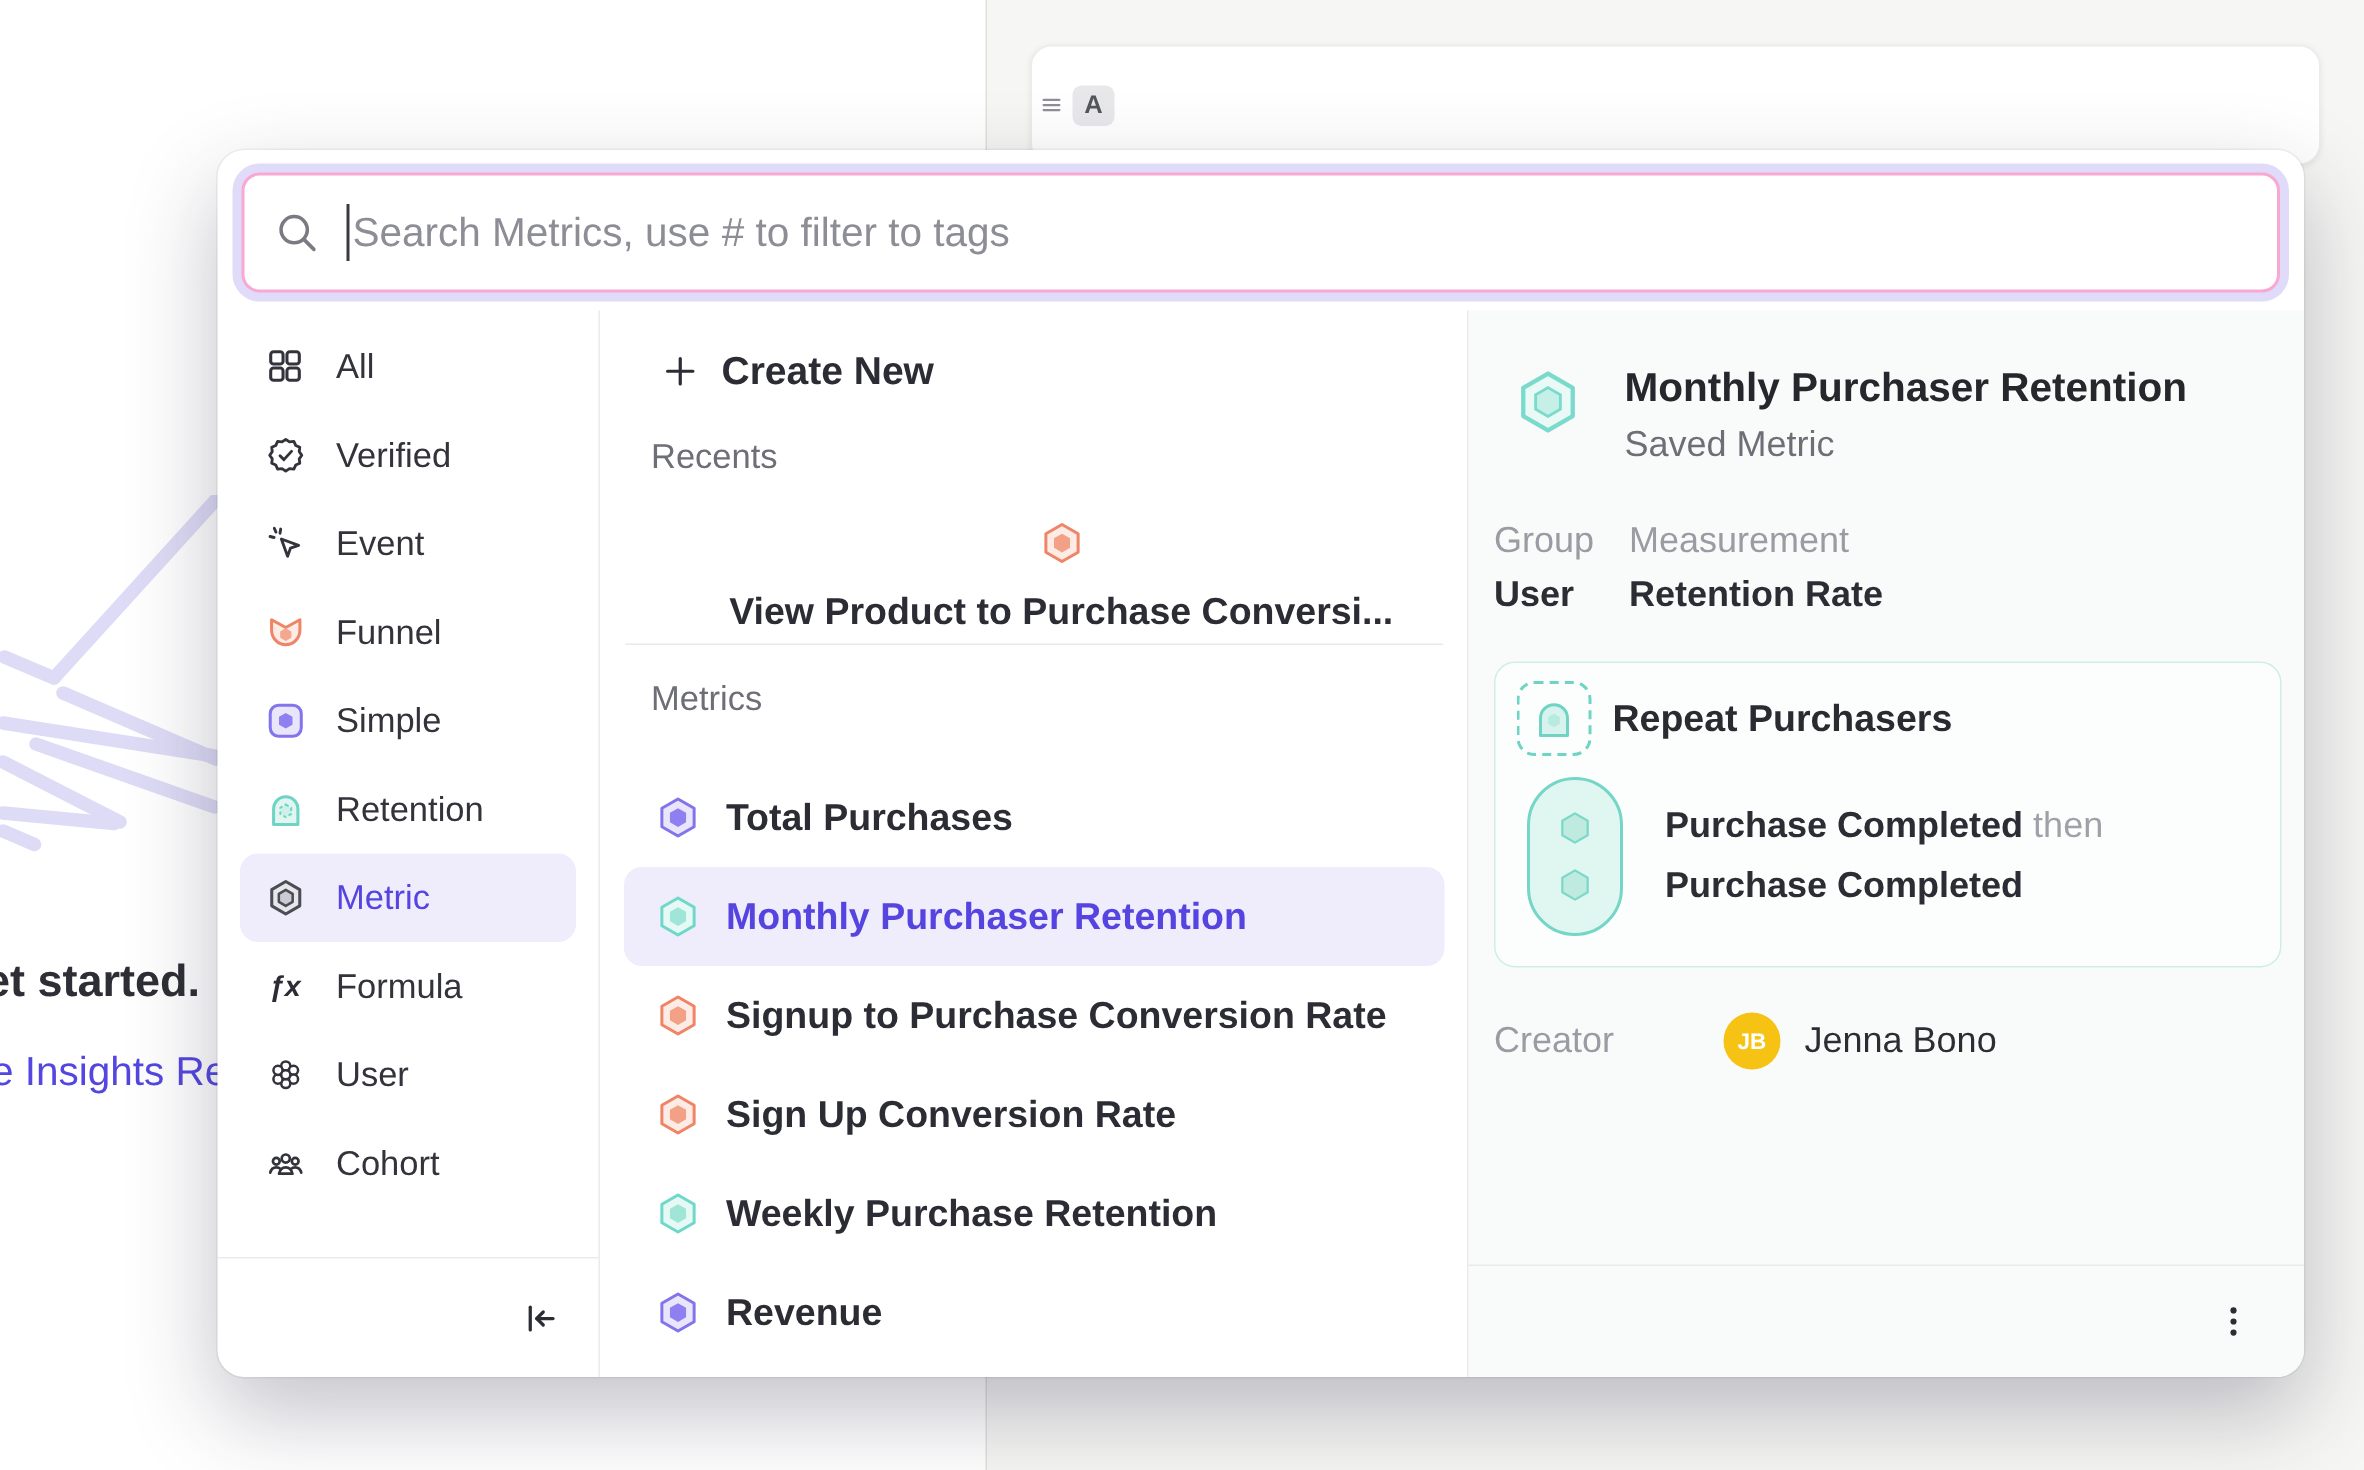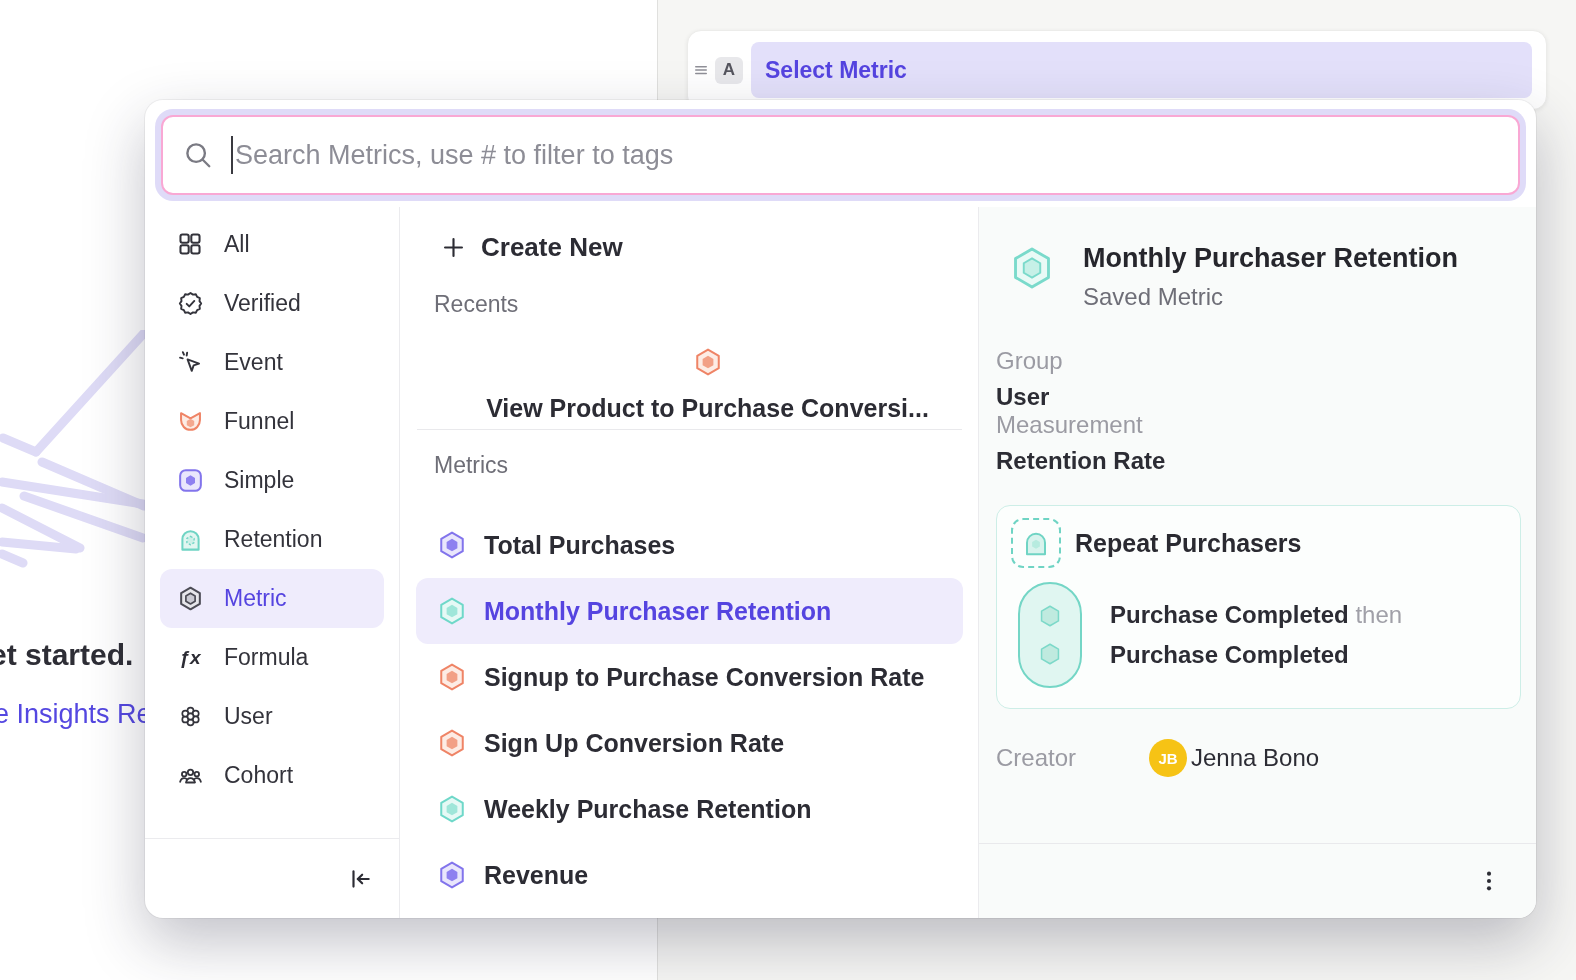--- a/index.html
+++ b/index.html
@@ -50,37 +50,37 @@
   .m-row { height:66px; margin:0 15px 0 16px; border-radius:12px; display:flex; align-items:center; gap:17px; padding-left:21px; font-size:25px; font-weight:600; color:#2c2c34; cursor:pointer; }
   .m-row.selected { background:#efecfc; color:#5544e0; }
   .hex-ic { width:30px; height:30px; flex:0 0 auto; }
 
   
   .detail-col { flex:1; background:#f9fbfa; border-left:1px solid #ebebee; display:flex; flex-direction:column; min-height:0; }
   .detail-head { display:flex; gap:28px; margin:36px 20px 0 30px; }
   .detail-head-icon { width:46px; height:46px; flex:0 0 auto; margin-top:2px; }
   .detail-title { font-size:27px; font-weight:700; color:#26262c; }
   .detail-sub { margin-top:9px; font-size:24px; color:#6e6e77; }
-  .meta-row { display:flex; margin:36px 20px 0 17px;flex-direction:column; }
+  .meta-row { display:flex; margin:36px 20px 0 17px; }
   .meta-col1 { width:90px; }
   .meta-label { font-size:24px; color:#9b9ba3; }
   .meta-value { margin-top:8px; font-size:24px; font-weight:700; color:#2c2c34; }
   .def-card { margin:30px 15px 0 17px; border:1.5px solid #cdeee7; border-radius:14px; background:#fcfefd; padding:12px 14px 20px 14px; }
   .def-head { display:flex; align-items:center; gap:14px; }
   .dashed-ic { width:50px; height:50px; border:2px dashed #6fd4c4; border-radius:12px; display:flex; align-items:center; justify-content:center; flex:0 0 auto; }
   .def-title { font-size:25px; font-weight:700; color:#2a2a31; }
   .def-body { margin-top:14px; display:flex; gap:28px; }
   .capsule { width:64px; height:106px; border:2px solid #74d6c6; border-radius:33px; background:#e0f6f1; display:flex; flex-direction:column; align-items:center; justify-content:center; gap:12px; margin-left:7px; flex:0 0 auto; }
   .steps { display:flex; flex-direction:column; justify-content:center; gap:4px; }
   .step-line { font-size:24px; font-weight:600; color:#2c2c34; line-height:36px; }
   .muted { color:#a0a0a8; font-weight:400; }
   .creator-row { margin:30px 15px 0 17px; display:flex; align-items:center; }
   .creator-label { width:153px; font-size:24px; color:#9b9ba3; }
   .avatar { width:38px; height:38px; border-radius:50%; background:#f6c315; color:#fff; font-size:15px; font-weight:700; display:flex; align-items:center; justify-content:center; flex:0 0 auto;text-align:right; }
-  .creator-name { margin-left:4px; font-size:24px; color:#2c2c34; }
+  .creator-name { margin-left:16px; font-size:24px; color:#2c2c34; }
   .detail-footer { margin-top:auto; border-top:1px solid #e9e9ec; height:75px; display:flex; align-items:center; justify-content:flex-end; padding-right:34px; }
   .kebab-btn { background:none; border:none; cursor:pointer; display:flex; }
 </style>
 </head>
 <body>
 
 <div class="screen">
 
   <div class="bg-right"></div>
   <div class="bg-vline"></div>
@@ -95,23 +95,20 @@
     <path d="M2 224l21 9"></path>
   </svg>
   <div class="bg-heading">et started.</div>
   <div class="bg-link">e Insights Re</div>
 
   <div class="metric-bar">
     <svg class="drag-icon" viewBox="0 0 24 24" fill="none" stroke="#8f8f97" stroke-width="2" stroke-linecap="round">
       <path d="M5 7.5h14M5 12h14M5 16.5h14"></path>
     </svg>
     <span class="letter-badge">A</span>
-    <div class="metric-pill">
-      <span>Select Metric</span>
-    </div>
   </div>
 
   <div class="modal">
 
     <div class="search-wrap">
       <div class="search-box">
         <svg width="30" height="30" viewBox="0 0 24 24" fill="none" stroke="#7a7a83" stroke-width="1.9" stroke-linecap="round">
           <circle cx="10.5" cy="10.5" r="7"></circle>
           <path d="M15.8 15.8L21 21"></path>
         </svg>

